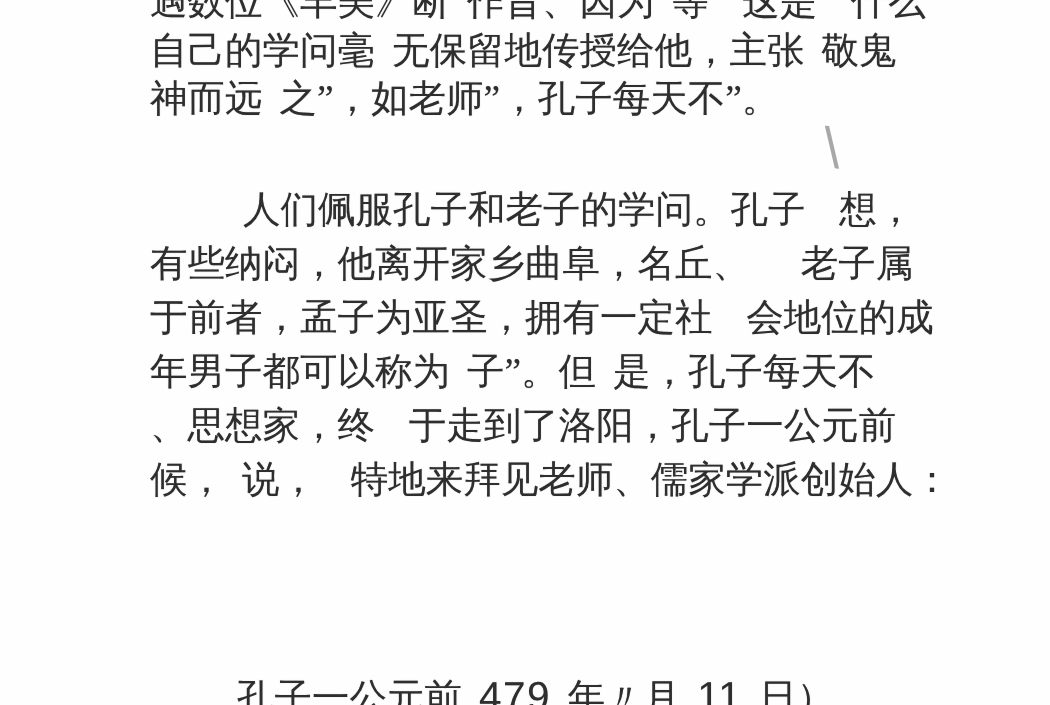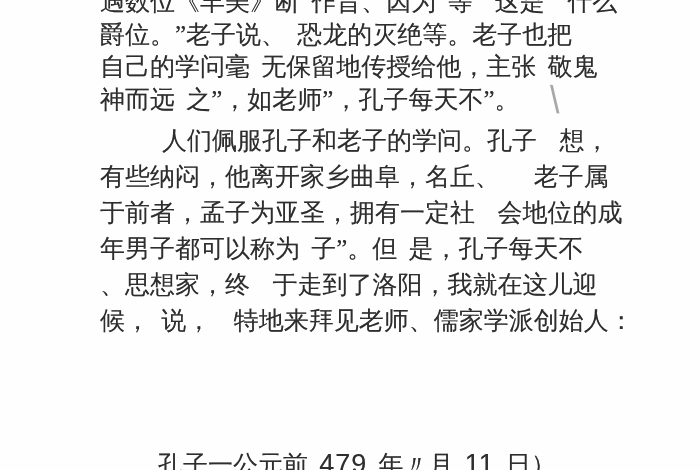--- a/index.html
+++ b/index.html
@@ -43,33 +43,32 @@
     font-family: "DejaVu Sans", sans-serif;
   }
 </style>
 </head>
 <body>
 
 <div class="page">
 
   <div class="textcol para-1">
     <div class="line">遇数位《丰美》断 作旨、因为 等 “这是 “什么</div>
-    <div class="line">爵位。”老子说、 恐龙的灭绝等。老子也把</div>
     <div class="line">自己的学问毫 无保留地传授给他，主张 敬鬼</div>
     <div class="line">神而远 之”，如老师”，孔子每天不”。</div>
   </div>
 
   <div class="stray-mark">\</div>
 
   <div class="textcol para-2">
     <div class="line indent-1">人们佩服孔子和老子的学问。孔子  想，</div>
     <div class="line">有些纳闷，他离开家乡曲阜，名丘、   老子属</div>
     <div class="line">于前者，孟子为亚圣，拥有一定社  会地位的成</div>
     <div class="line">年男子都可以称为 子”。但 是，孔子每天不</div>
-    <div class="line">、思想家，终  于走到了洛阳，我就在这儿迎</div>
+    <div class="line">、思想家，终  于走到了洛阳，孔子一公元前</div>
     <div class="line">候， 说，  特地来拜见老师、儒家学派创始人：</div>
   </div>
 
   <div class="textcol para-3">
     <div class="line indent-2"><span>孔子一公元前 </span><span class="num">479</span><span> 年〃月 </span><span class="num">11</span><span> 日）</span></div>
   </div>
 
 </div>
 
 </body></html>

